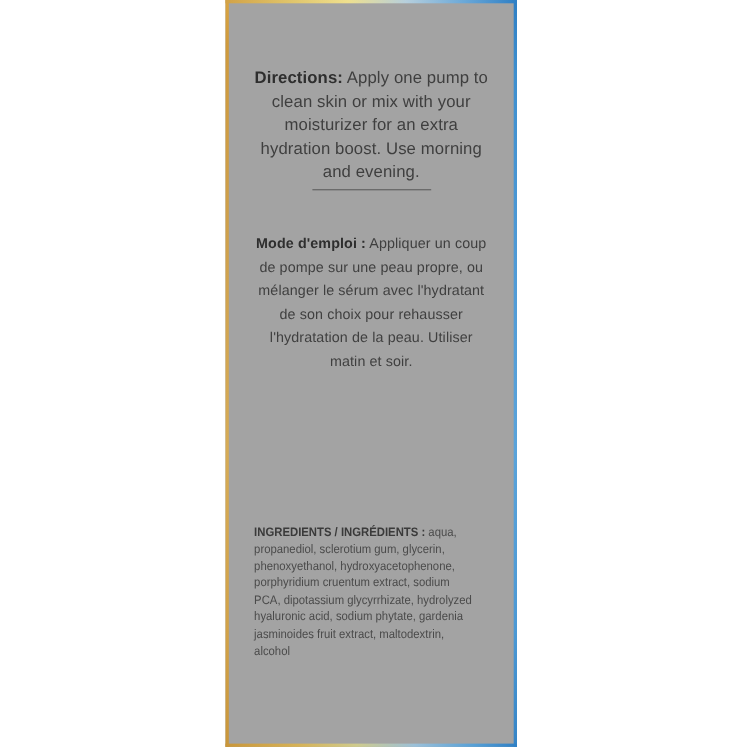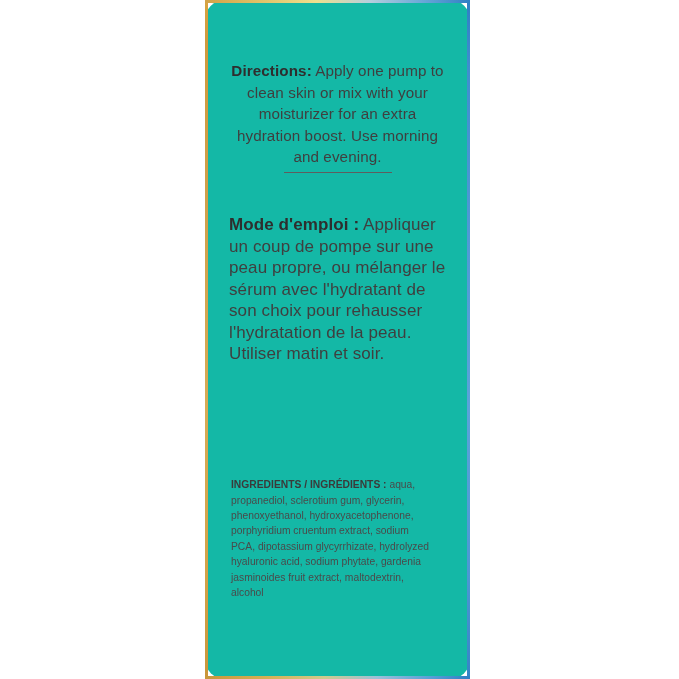--- a/index.html
+++ b/index.html
@@ -16,23 +16,22 @@
     overflow: hidden;
   }
 
   
   .panel {
     position: absolute;
     left: 205px;
     top: 0px;
     width: 265px;
     height: 679px;
-    background: #14b8a6;
+    background: #a3a3a3;
     box-sizing: border-box;
-    border-radius: 20px;
   }
 
   
   .edge {
     position: absolute;
     top: 0;
     bottom: 0;
     width: 3px;
   }
   .edge-left {
@@ -104,22 +103,22 @@
     width: 108px;
     height: 1px;
     background: #5e5e5e;
   }
 
   .mode-block {
     position: absolute;
     top: 197px;
     left: 6px;
     right: 6px;
-    text-align: left;
-    font-size: 17px;
+    text-align: center;
+    font-size: 13px;
     line-height: 21.5px;
     color: #3f3f3f;
     letter-spacing: 0.1px;
   }
   .mode-block .lead {
     font-weight: bold;
     color: #2e2e2e;
   }
 
   .ingredients-block {

